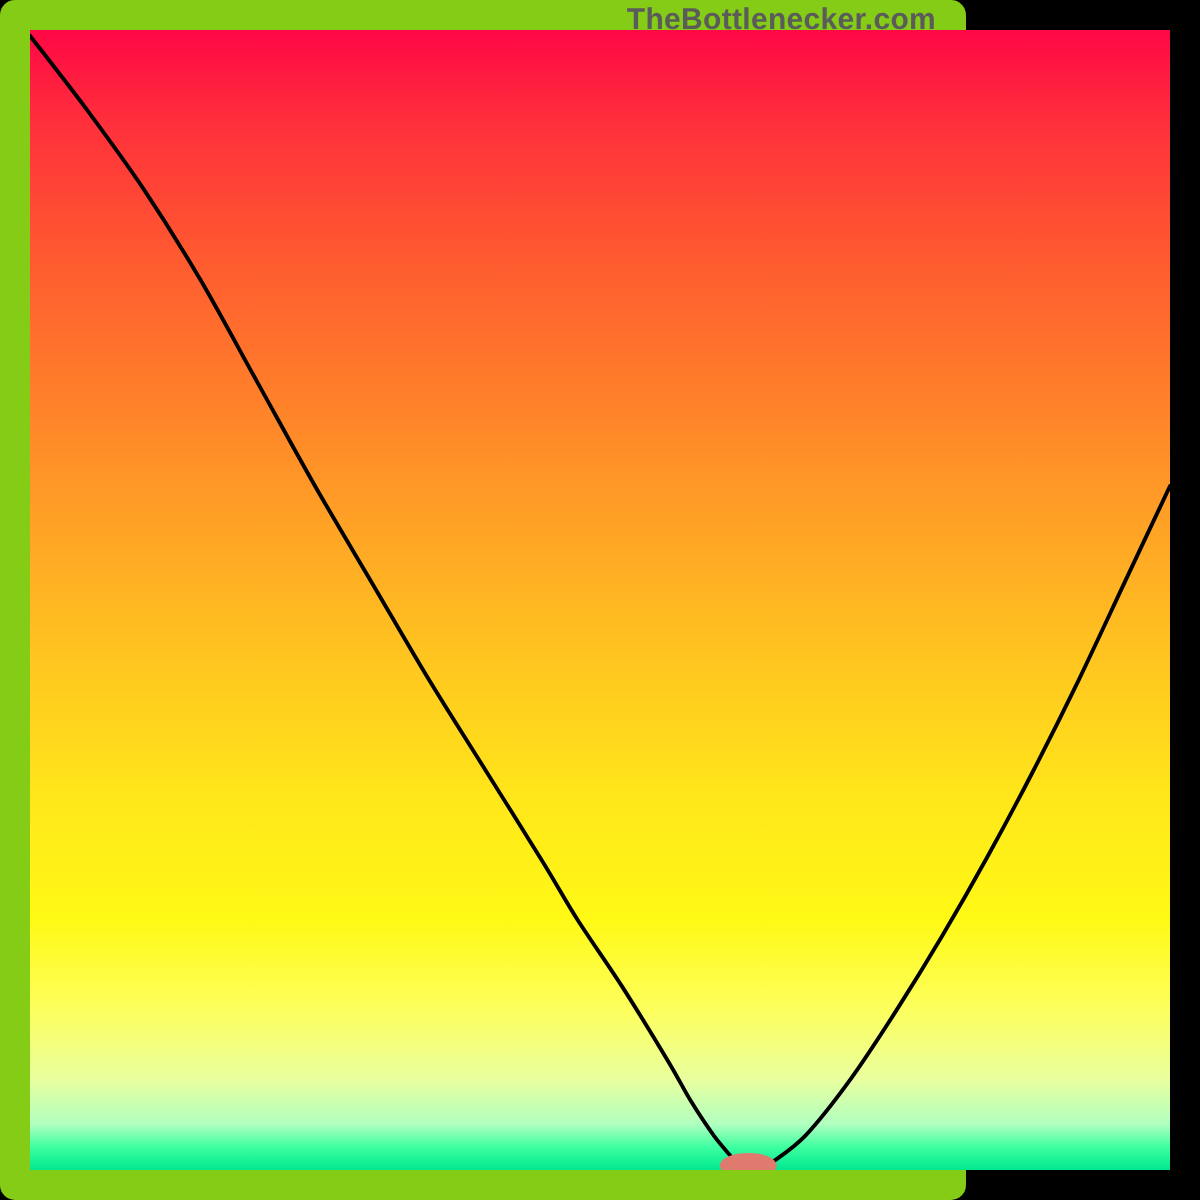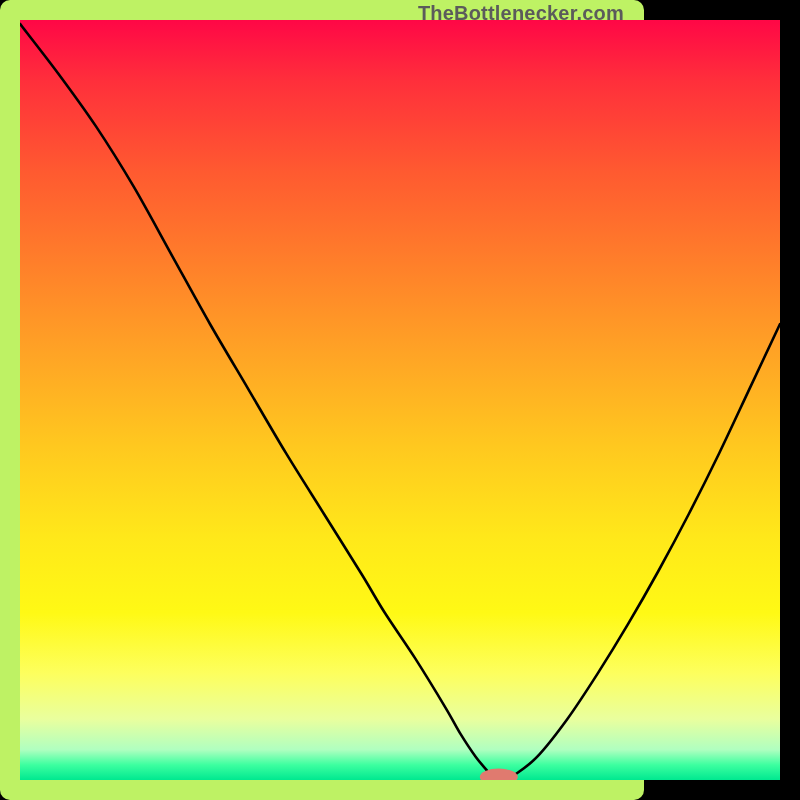--- a/index.html
+++ b/index.html
@@ -8,21 +8,21 @@
     width: 800px;
     height: 800px;
     background: #000;
     font-family: Arial, Helvetica, sans-serif;
     overflow: hidden;
   }
   .frame {
     position: relative;
     width: 644px;
     height: 800px;
-    background: #bef264;
+    background: #84cc16;
     border-radius: 10px;
   }
   .plot {
     position: absolute;
     left: 20px;
     top: 20px;
     width: 760px;
     height: 760px;
     background: linear-gradient(to bottom,
       #ff0746 0%,

